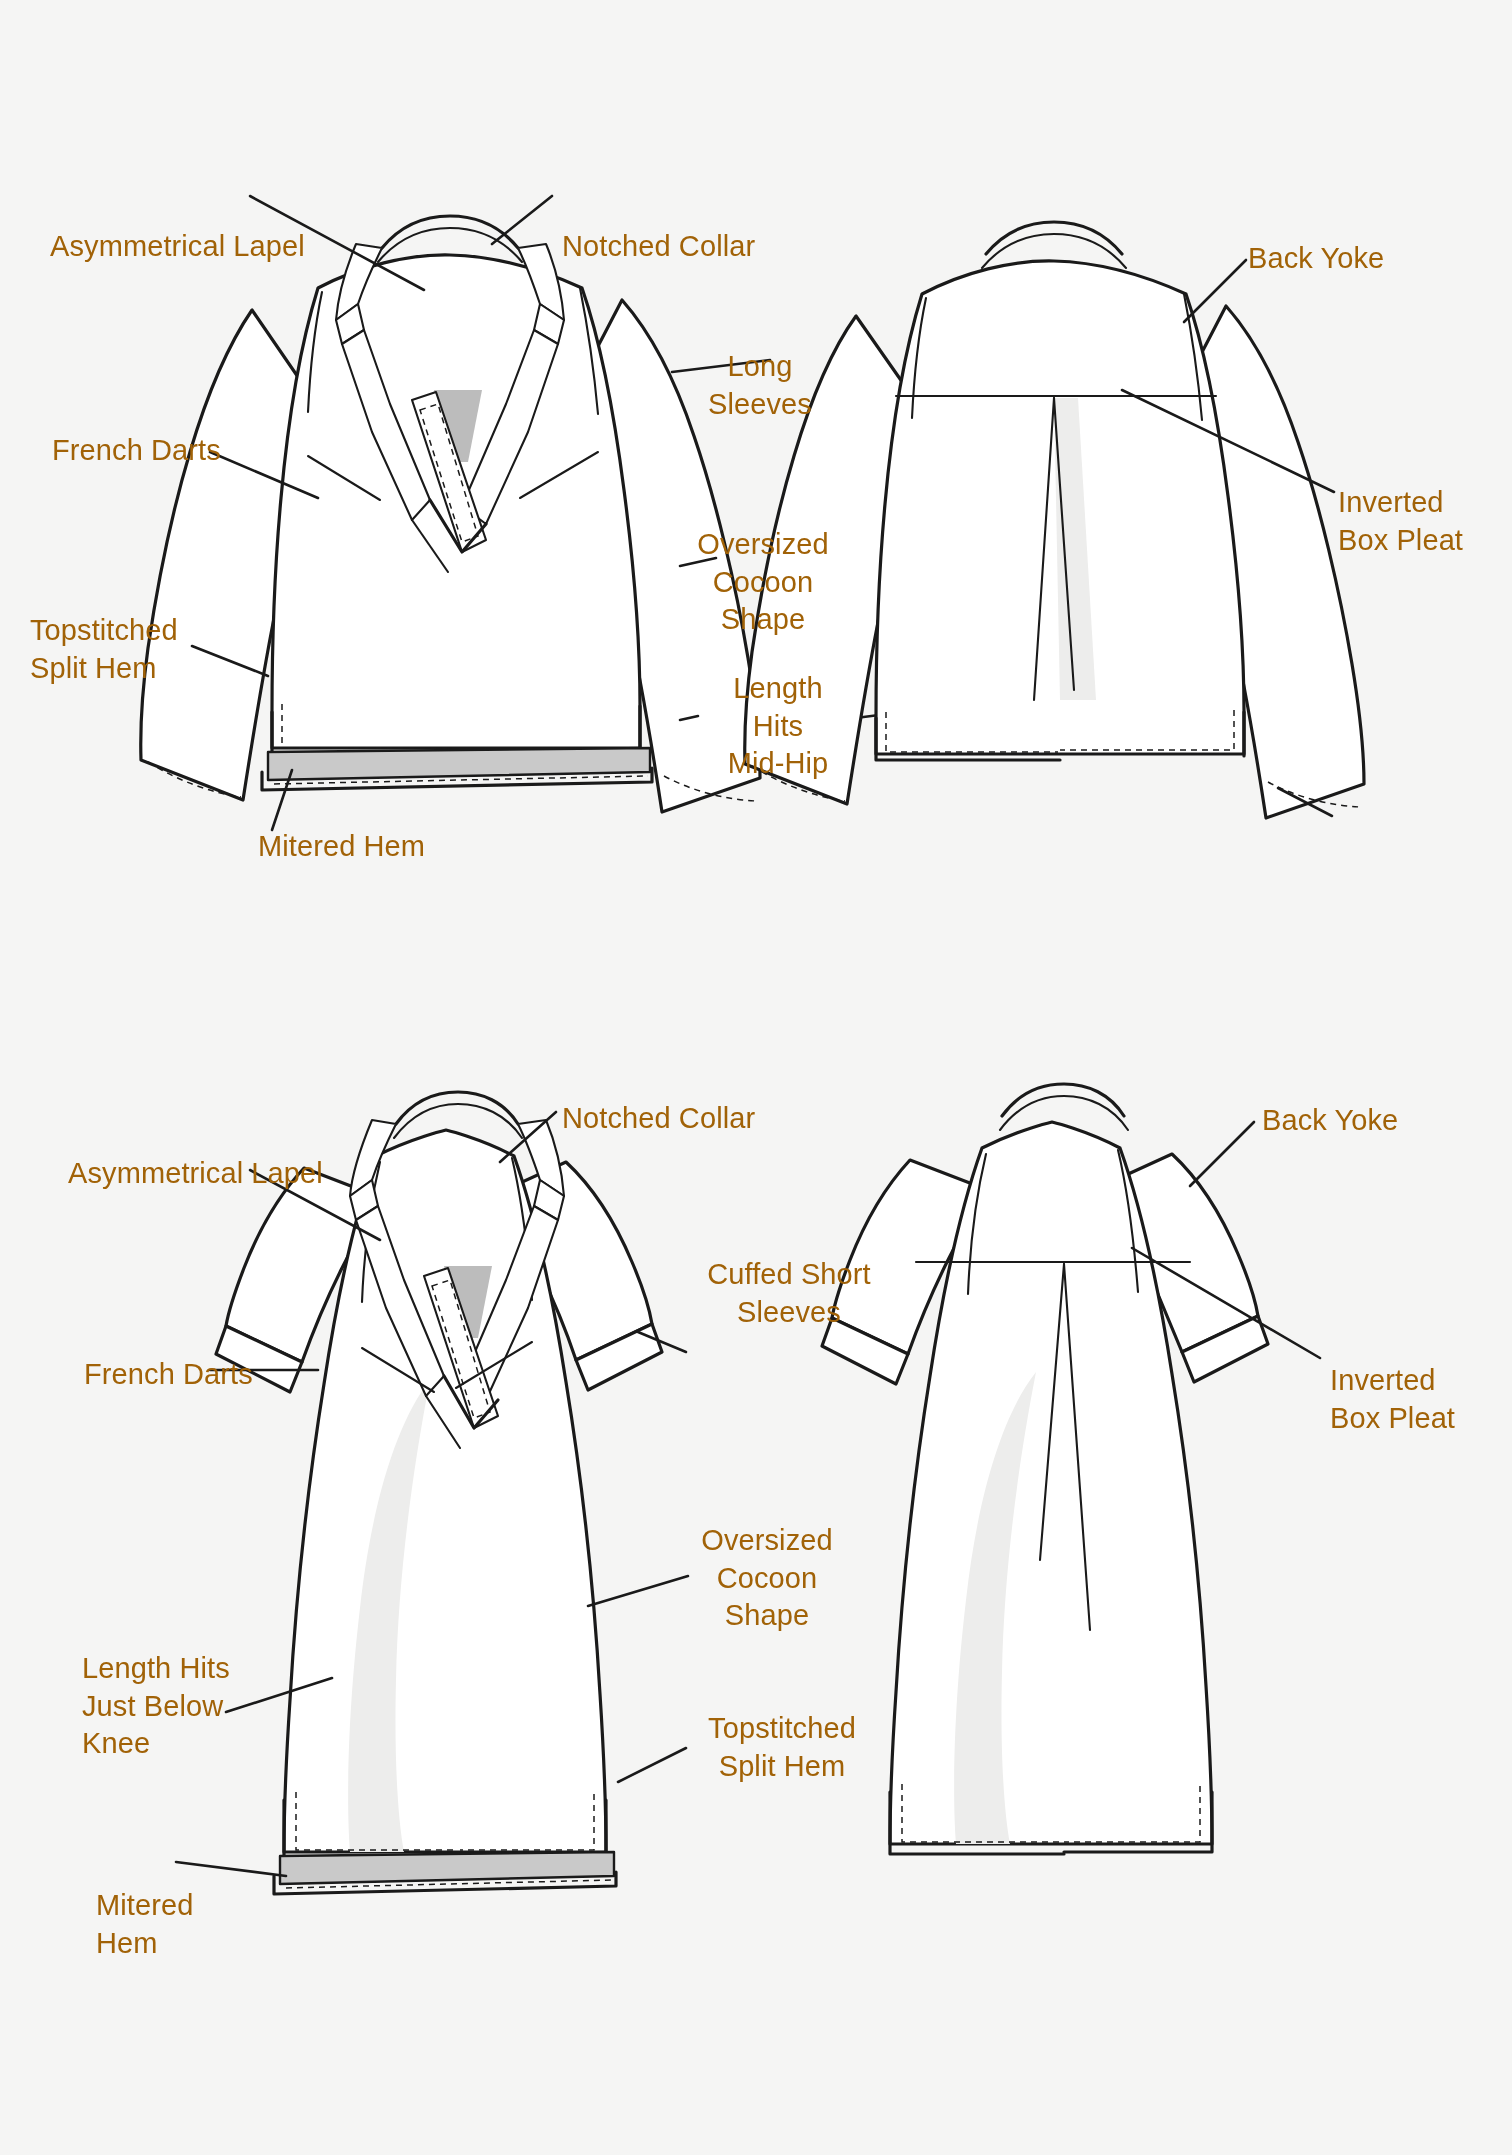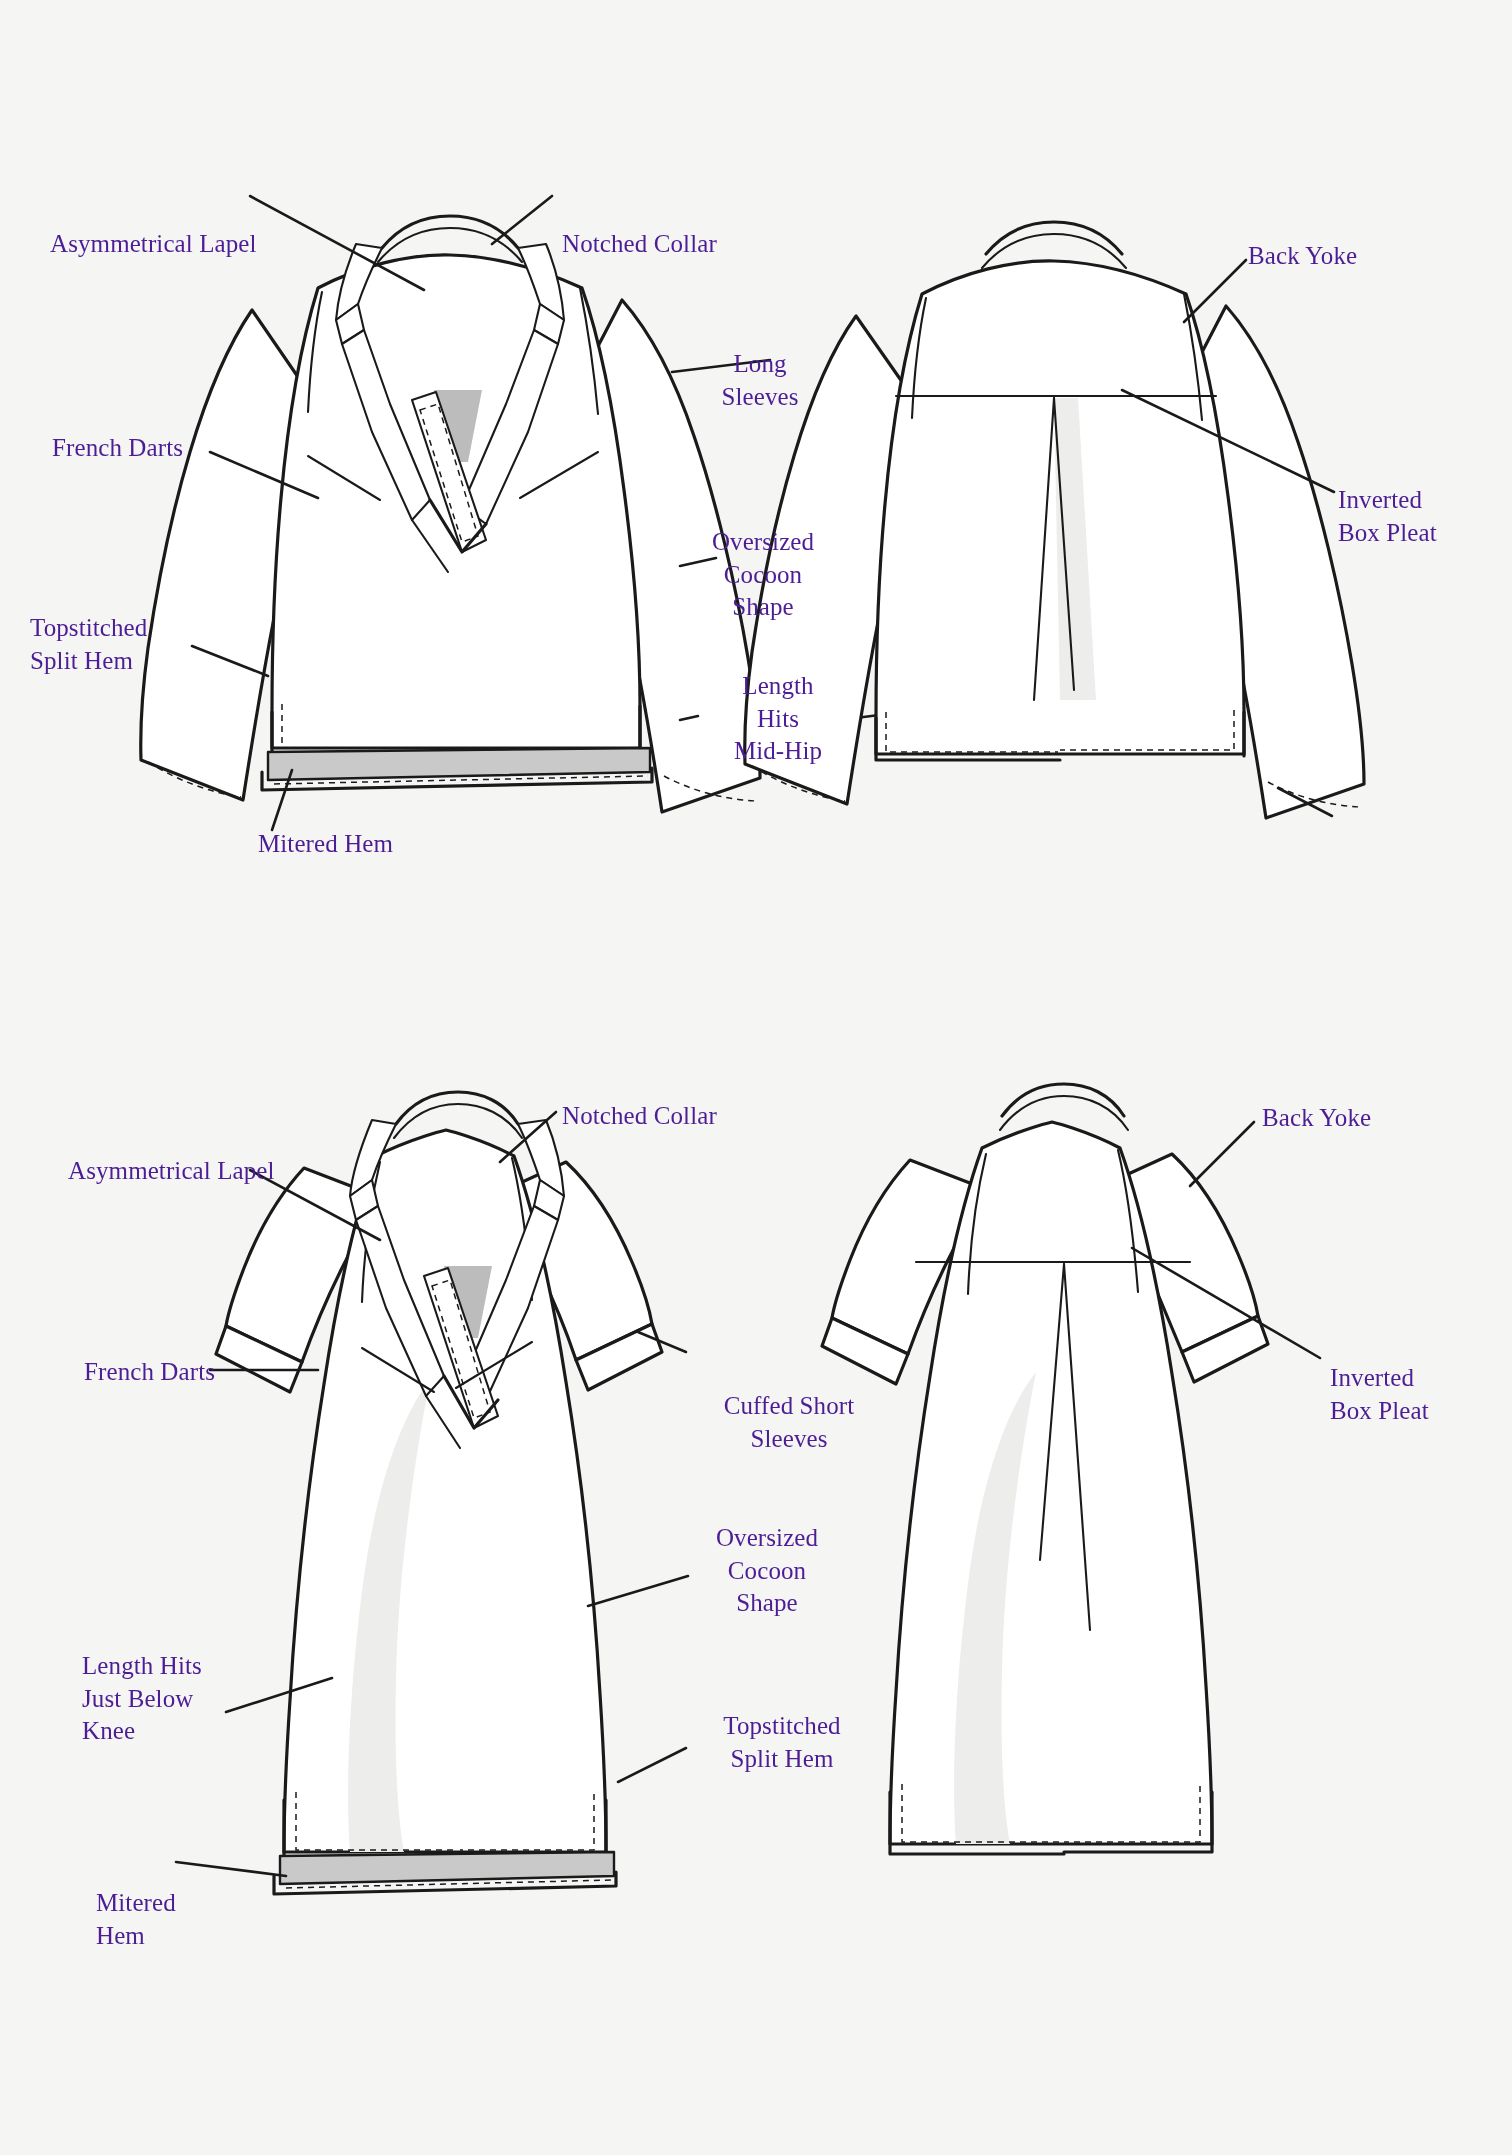--- a/index.html
+++ b/index.html
@@ -27,26 +27,26 @@
   .garment-fill-thin { fill: #ffffff; stroke: #1a1a1a; stroke-width: 2.1; stroke-linejoin: round; stroke-linecap: round; }
   .garment-line { fill: none; stroke: #1a1a1a; stroke-width: 2.1; stroke-linejoin: round; stroke-linecap: round; }
   .garment-line-heavy { fill: none; stroke: #1a1a1a; stroke-width: 3.2; stroke-linejoin: round; stroke-linecap: round; }
   .stitch { fill: none; stroke: #1a1a1a; stroke-width: 1.5; stroke-dasharray: 6 5; stroke-linecap: butt; }
   .shade { fill: #bcbcbc; stroke: none; }
   .shade-soft { fill: #ededec; stroke: none; }
   .hem-band { fill: #c9c9c9; stroke: #1a1a1a; stroke-width: 2.4; stroke-linejoin: round; }
   .leader { fill: none; stroke: #1a1a1a; stroke-width: 2.6; stroke-linecap: round; }
   .label {
     position: absolute;
-    color: #4c1d95;
-    font-size: 25px;
+    color: #a16207;
+    font-size: 29px;
     line-height: 1.30;
     letter-spacing: 0.1px;
     white-space: pre-line;
-    font-family: Liberation Serif, serif;
+    font-family: Liberation Sans, sans-serif;
   }
   .label.center { text-align: center; }
   .label.left { text-align: left; }
 </style>
 </head>
 <body>
 
 <div id="page">
 
   <svg id="tech-flat-svg" viewBox="0 0 1512 2155">
@@ -258,21 +258,21 @@
   <div class="label left" style="left:1338px; top:484px;">Inverted
 Box Pleat</div>
 
 
   <div class="label left" style="left:562px; top:1100px;">Notched Collar</div>
 
   <div class="label left" style="left:68px; top:1155px;">Asymmetrical Lapel</div>
 
   <div class="label left" style="left:84px; top:1356px;">French Darts</div>
 
-  <div class="label center" style="left:694px; top:1390px; width:190px;">Cuffed Short
+  <div class="label center" style="left:694px; top:1256px; width:190px;">Cuffed Short
 Sleeves</div>
 
   <div class="label center" style="left:694px; top:1522px; width:146px;">Oversized
 Cocoon
 Shape</div>
 
   <div class="label left" style="left:82px; top:1650px;">Length Hits
 Just Below
 Knee</div>
 

